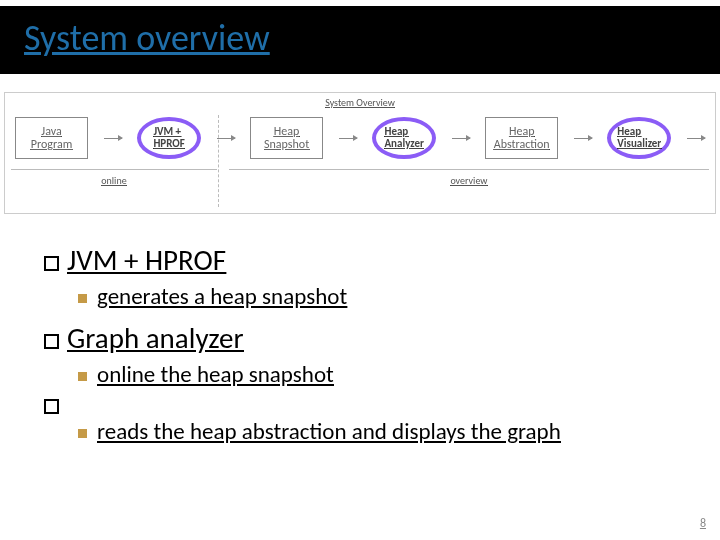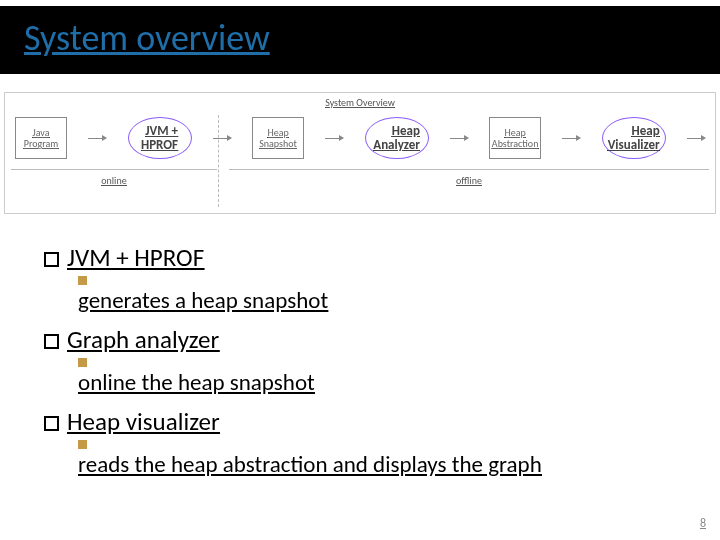--- a/index.html
+++ b/index.html
@@ -35,42 +35,42 @@
     padding-top: 3px;
   }
   .flow {
     display: flex;
     align-items: center;
     justify-content: space-between;
     padding: 8px 10px 0 10px;
   }
   .node-box {
     border: 1px solid #888;
-    width: 52px;
+    width: 73px;
     height: 42px;
-    font-size: 10px;
+    font-size: 12px;
     color: #666;
     display: flex;
     align-items: center;
     justify-content: center;
     text-align: center;
     line-height: 1.1;
   }
   .node-oval {
-    border: 1px solid #8b5cf6;
+    border: 4px solid #8b5cf6;
     border-radius: 50%;
     width: 64px;
     height: 42px;
-    font-size: 13px;
+    font-size: 11px;
     color: #444;
     font-weight: bold;
     display: flex;
     align-items: center;
     justify-content: center;
-    text-align: right;
+    text-align: left;
     line-height: 1.1;
   }
   .arrow {
     flex: 0 0 18px;
     height: 1px;
     background: #888;
     position: relative;
   }
   .arrow::after {
     content: "";
@@ -107,41 +107,40 @@
     top: 22px;
     bottom: 6px;
     border-left: 1px dashed #bbb;
   }
   .content {
     padding: 22px 30px 0 44px;
   }
   .item-l1 {
     display: flex;
     align-items: baseline;
-    font-size: 25px;
+    font-size: 29px;
     color: #000;
     margin-top: 6px;
   }
   .sq {
     display: inline-block;
     width: 15px;
     height: 15px;
     border: 2px solid #000;
     margin-right: 8px;
     position: relative;
     top: 1px;
     flex-shrink: 0;
   }
   .item-l2 {
     display: flex;
     align-items: baseline;
     font-size: 23px;
     color: #000;
     margin: 4px 0 10px 34px;
-    flex-direction: column;
   }
   .bullet-sq {
     display: inline-block;
     width: 9px;
     height: 9px;
     background: #c59a47;
     margin-right: 10px;
     flex-shrink: 0;
     position: relative;
     top: -1px;
@@ -173,21 +172,21 @@
     <div class="arrow"></div>
     <div class="node-oval">Heap<br>Analyzer</div>
     <div class="arrow"></div>
     <div class="node-box">Heap<br>Abstraction</div>
     <div class="arrow"></div>
     <div class="node-oval">Heap<br>Visualizer</div>
     <div class="arrow"></div>
   </div>
   <div class="phase-labels">
     <div class="phase-left">online</div>
-    <div class="phase-right">offline</div>
+    <div class="phase-right">overview</div>
   </div>
 </div>
 
 <div class="content">
 
   <div class="item-l1">
     <span class="sq"></span>
     <span>JVM + HPROF</span>
   </div>
   <div class="item-l2">
@@ -199,21 +198,20 @@
     <span class="sq"></span>
     <span>Graph analyzer</span>
   </div>
   <div class="item-l2">
     <span class="bullet-sq"></span>
     <span>online the heap snapshot</span>
   </div>
 
   <div class="item-l1">
     <span class="sq"></span>
-    <span>Heap visualizer</span>
   </div>
   <div class="item-l2">
     <span class="bullet-sq"></span>
     <span>reads the heap abstraction and displays the graph</span>
   </div>
 
 </div>
 
 <div class="page-num">8</div>
 

